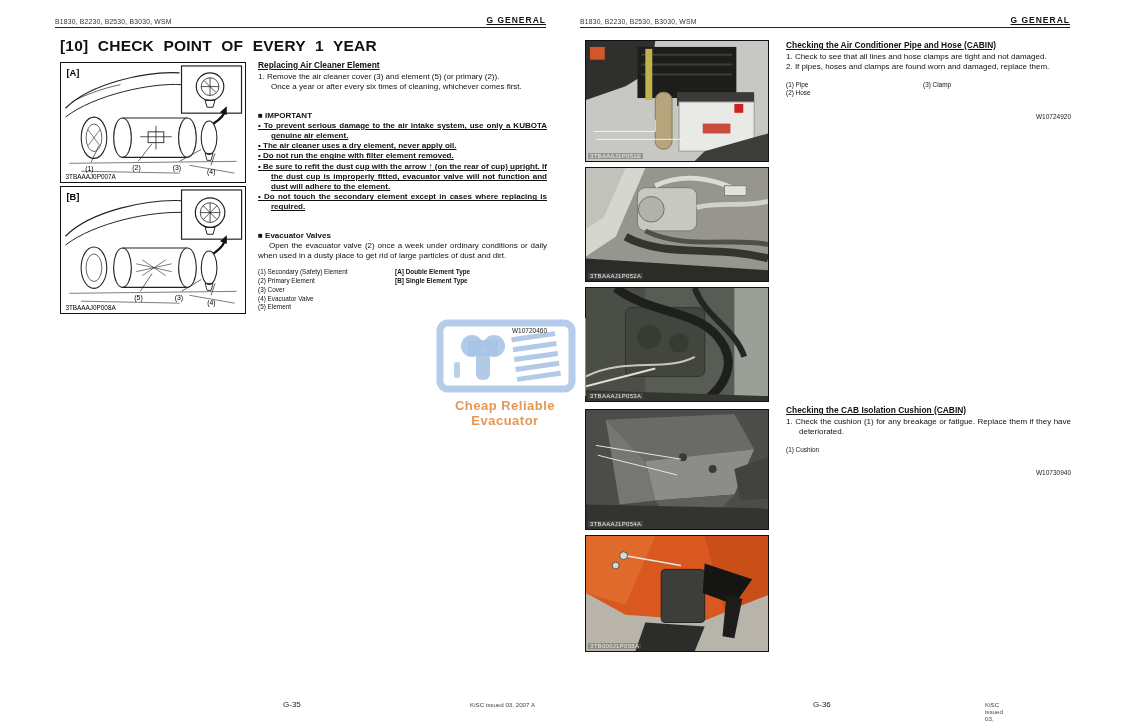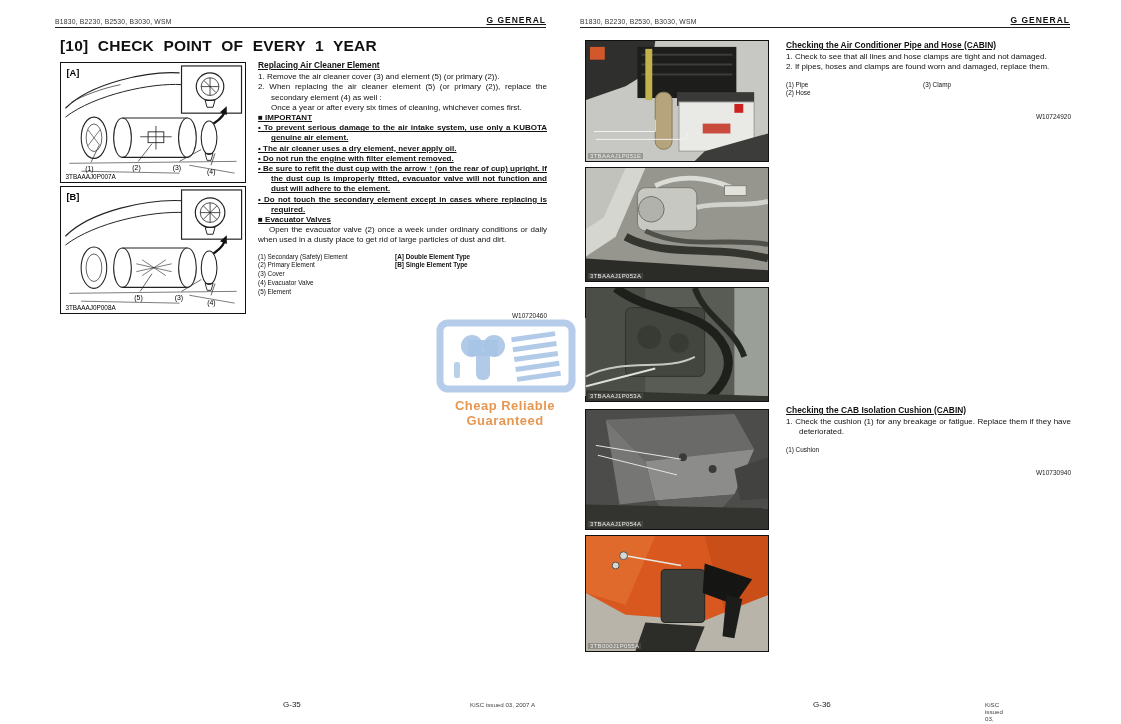--- a/index.html
+++ b/index.html
@@ -19,21 +19,21 @@
   
   .figframe { position:absolute; border:1.5px solid #111; background:#fff; }
   .figframe svg { display:block; width:100%; height:100%; }
 
   
   .lp-text { position:absolute; left:258px; top:60px; width:289px; font-size:8px; line-height:10.2px; }
   .sec-heading { font-size:8.4px; font-weight:bold; text-decoration:underline; margin-bottom:2px; }
   ul.plain { list-style:none; }
   ul.plain li { padding-left:13px; text-indent:-13px; text-align:justify; }
   ul.plain li.cont { text-indent:0; }
-  .imp-title, .evac-title { font-weight:bold; margin-top:0;text-decoration:underline; }
+  .imp-title, .evac-title { font-weight:bold; margin-top:18px; }
   ul.important li { font-weight:bold;text-decoration:underline; }
   .evac-text { text-indent:11px; text-align:justify; }
 
   .parts { display:flex; margin-top:7px; font-size:6.4px; line-height:8.8px; }
   .parts ul { list-style:none; }
   .parts-left { width:137px; }
   .parts-right { font-weight:bold; }
   .wcode { text-align:right; font-size:6.5px; margin-top:14px; color:#222; }
 
   
@@ -157,21 +157,20 @@
       <text x="115" y="115" font-size="7">(3)</text>
       <text x="148" y="120" font-size="7">(4)</text>
       <text x="4" y="125" font-size="6.5">3TBAAAJ0P008A</text>
     </svg>
   </div>
 
   <div class="lp-text z10">
     <div class="sec-heading">Replacing Air Cleaner Element</div>
     <ul class="plain">
       <li>1.  Remove the air cleaner cover (3) and element (5) (or primary (2)).</li>
-      <li>2.  When replacing the air cleaner element (5) (or primary (2)), replace the secondary element (4) as well :</li>
       <li class="cont" style="padding-left:13px;">Once a year or after every six times of cleaning, whichever comes first.</li>
     </ul>
     <div class="imp-title">■  IMPORTANT</div>
     <ul class="plain important">
       <li>•  To prevent serious damage to the air intake system, use only a KUBOTA genuine air element.</li>
       <li>•  The air cleaner uses a dry element, never apply oil.</li>
       <li>•  Do not run the engine with filter element removed.</li>
       <li>•  Be sure to refit the dust cup with the arrow ↑ (on the rear of cup) upright.  If the dust cup is improperly fitted, evacuator valve will not function and dust will adhere to the element.</li>
       <li>•  Do not touch the secondary element except in cases where replacing is required.</li>
     </ul>
@@ -204,21 +203,21 @@
       <rect x="52" y="34" width="14" height="28" rx="6" fill="rgba(168,196,230,0.9)"></rect>
       <rect x="30" y="44" width="6" height="16" rx="2" fill="rgba(168,196,230,0.8)"></rect>
       <g fill="rgba(168,196,230,0.9)" transform="rotate(-8 112 38)">
         <rect x="90" y="16" width="44" height="5"></rect>
         <rect x="90" y="26" width="44" height="5"></rect>
         <rect x="90" y="36" width="44" height="5"></rect>
         <rect x="90" y="46" width="44" height="5"></rect>
         <rect x="90" y="56" width="44" height="5"></rect>
       </g>
     </svg>
-    <div class="wm-text">Cheap Reliable Guaranteed</div>
+    <div class="wm-text">Cheap Reliable Evacuator</div>
   </div>
 
   <div class="pg-header" style="left:580px; top:12px; width:490px;">
     <span class="hdr-models">B1830, B2230, B2530, B3030, WSM</span>
     <span class="hdr-section">G GENERAL</span>
   </div>
 
   <div class="photo" style="left:585px; top:40px; width:184px; height:122px;">
     <svg viewBox="0 0 184 122" preserveAspectRatio="none">
       <rect width="184" height="122" fill="#c7c7c3"></rect>

